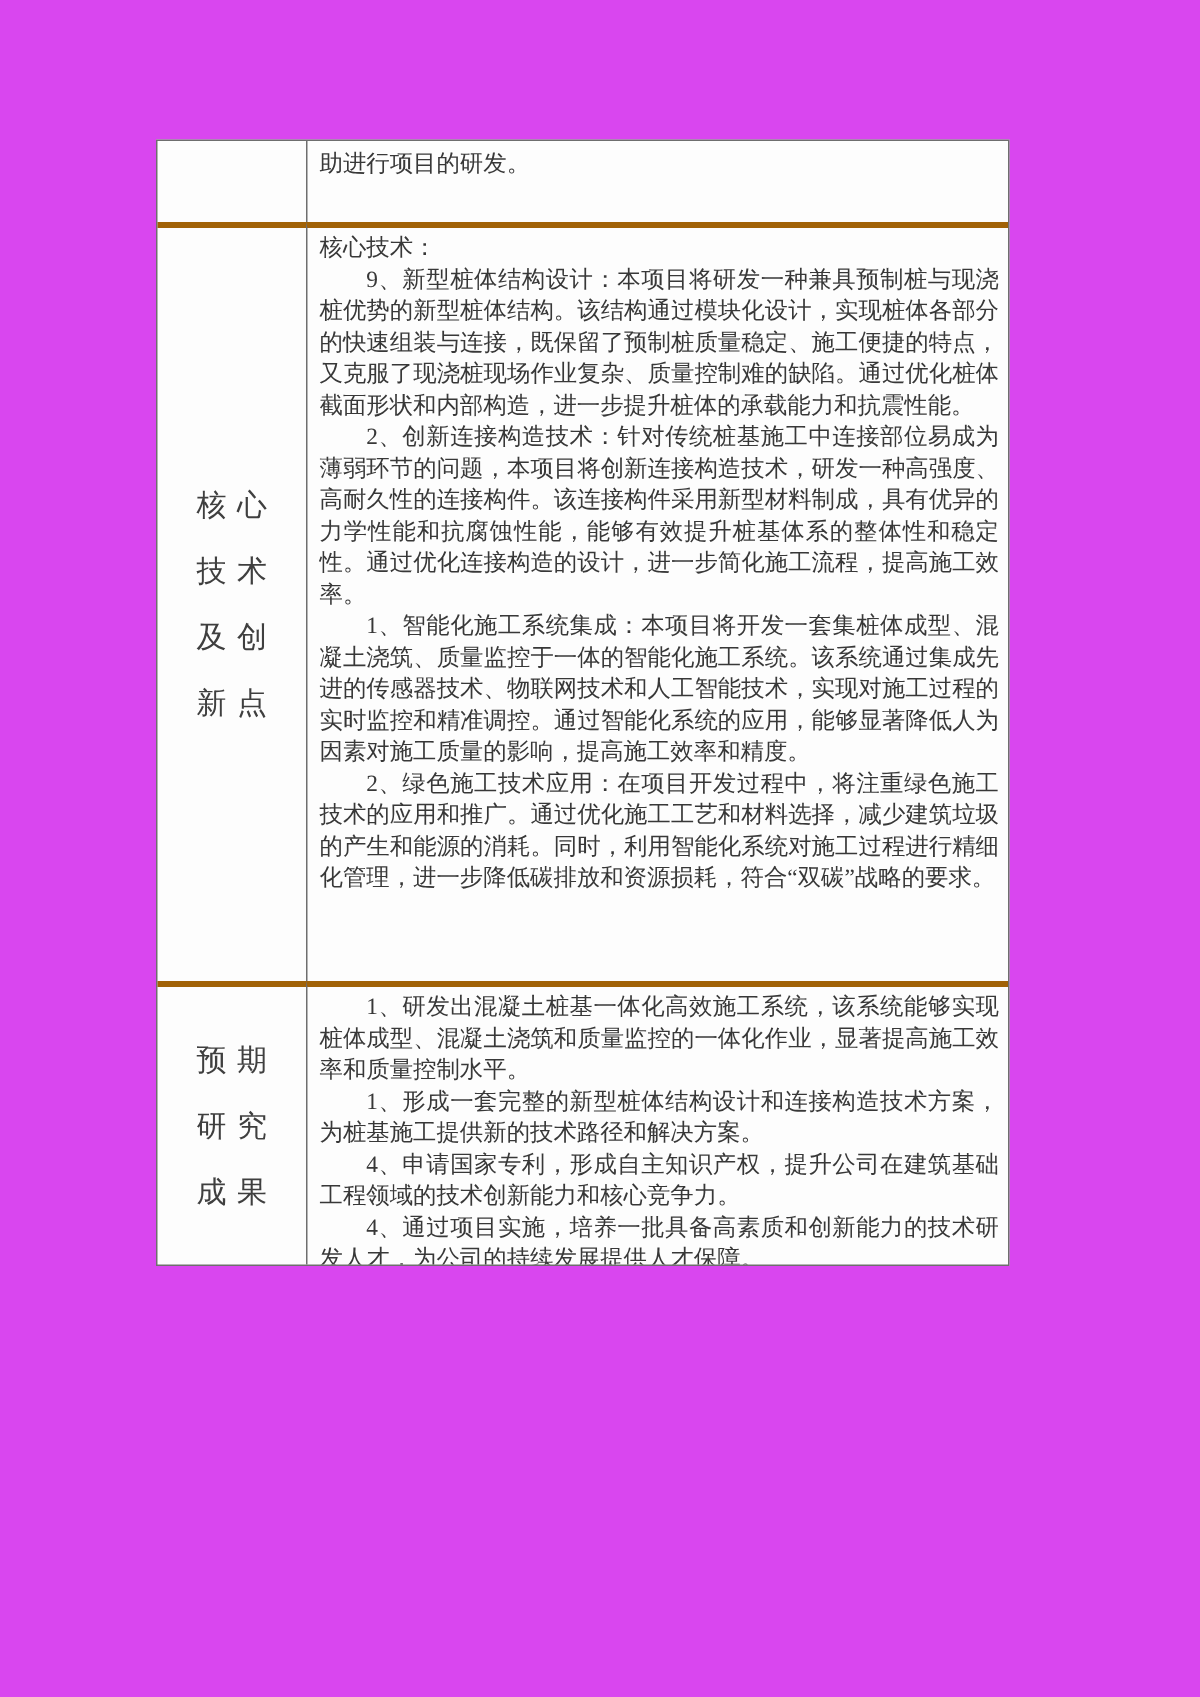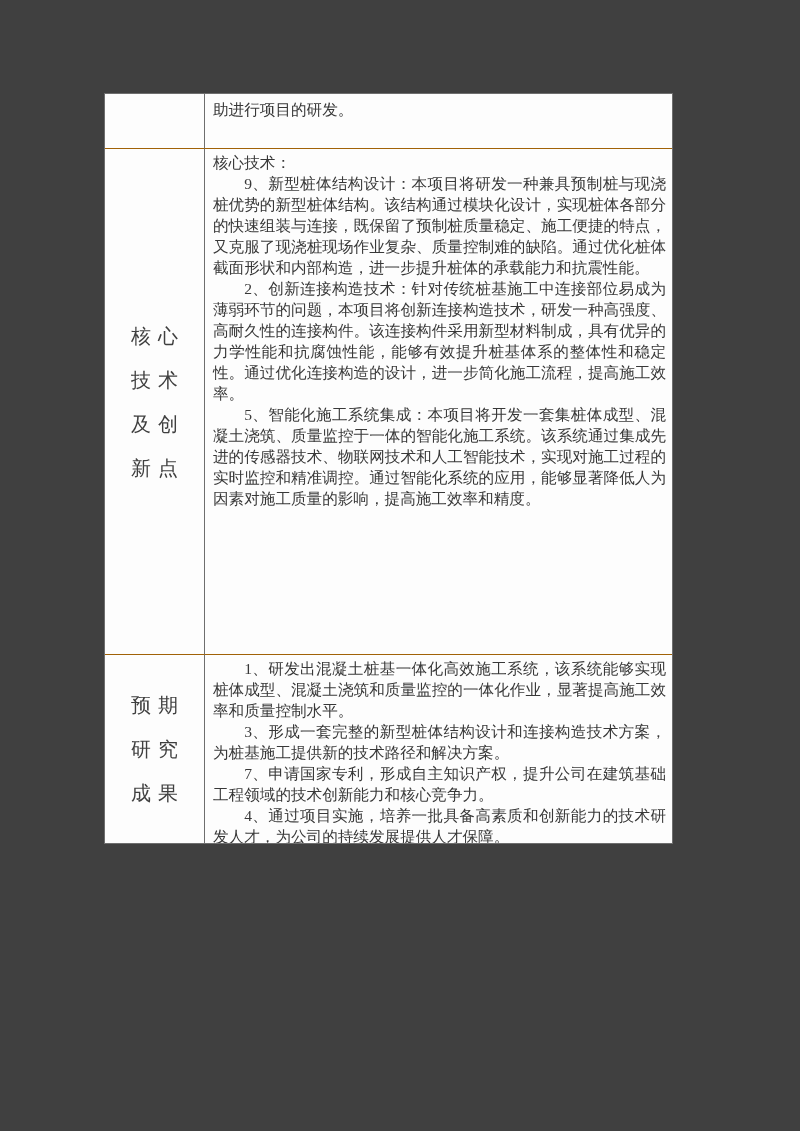--- a/index.html
+++ b/index.html
@@ -8,37 +8,37 @@
     height: 1131px;
     background: #fdfdfd;
     font-family: "Liberation Serif", "DejaVu Serif", serif;
     color: #3a3a3a;
     overflow: hidden;
   }
   .page {
     position: relative;
     width: 800px;
     height: 1131px;
-    background: #404040;
+    background: #d946ef;
   }
   .content-table {
     position: absolute;
     left: 104px;
     top: 93px;
     width: 569px;
     height: 751px;
     border: 1px solid #6e6e6e;
     display: grid;
     grid-template-columns: 99px 1fr;
     grid-template-rows: 54px 506px 189px;
     background: #fdfdfd;
   }
   .cell { overflow: hidden; }
   .b-left { border-left: 1px solid #6e6e6e; }
-  .b-top  { border-top: 1px solid #a16207; }
+  .b-top  { border-top: 4px solid #a16207; }
   .label-cell {
     display: flex;
     flex-direction: column;
     justify-content: center;
     align-items: center;
   }
   .label-line {
     font-size: 20px;
     line-height: 44px;
     height: 44px;
@@ -74,29 +74,30 @@
     <div class="cell label-cell b-top">
       <div class="label-line">核心</div>
       <div class="label-line">技术</div>
       <div class="label-line">及创</div>
       <div class="label-line">新点</div>
     </div>
     <div class="cell body-cell b-left b-top">
       <p>核心技术：</p>
       <p class="indent">9、新型桩体结构设计：本项目将研发一种兼具预制桩与现浇桩优势的新型桩体结构。该结构通过模块化设计，实现桩体各部分的快速组装与连接，既保留了预制桩质量稳定、施工便捷的特点，又克服了现浇桩现场作业复杂、质量控制难的缺陷。通过优化桩体截面形状和内部构造，进一步提升桩体的承载能力和抗震性能。</p>
       <p class="indent">2、创新连接构造技术：针对传统桩基施工中连接部位易成为薄弱环节的问题，本项目将创新连接构造技术，研发一种高强度、高耐久性的连接构件。该连接构件采用新型材料制成，具有优异的力学性能和抗腐蚀性能，能够有效提升桩基体系的整体性和稳定性。通过优化连接构造的设计，进一步简化施工流程，提高施工效率。</p>
-      <p class="indent">5、智能化施工系统集成：本项目将开发一套集桩体成型、混凝土浇筑、质量监控于一体的智能化施工系统。该系统通过集成先进的传感器技术、物联网技术和人工智能技术，实现对施工过程的实时监控和精准调控。通过智能化系统的应用，能够显著降低人为因素对施工质量的影响，提高施工效率和精度。</p>
+      <p class="indent">1、智能化施工系统集成：本项目将开发一套集桩体成型、混凝土浇筑、质量监控于一体的智能化施工系统。该系统通过集成先进的传感器技术、物联网技术和人工智能技术，实现对施工过程的实时监控和精准调控。通过智能化系统的应用，能够显著降低人为因素对施工质量的影响，提高施工效率和精度。</p>
+      <p class="indent">2、绿色施工技术应用：在项目开发过程中，将注重绿色施工技术的应用和推广。通过优化施工工艺和材料选择，减少建筑垃圾的产生和能源的消耗。同时，利用智能化系统对施工过程进行精细化管理，进一步降低碳排放和资源损耗，符合“双碳”战略的要求。</p>
     </div>
 
     <div class="cell label-cell b-top">
       <div class="label-line">预期</div>
       <div class="label-line">研究</div>
       <div class="label-line">成果</div>
     </div>
     <div class="cell body-cell b-left b-top">
       <p class="indent">1、研发出混凝土桩基一体化高效施工系统，该系统能够实现桩体成型、混凝土浇筑和质量监控的一体化作业，显著提高施工效率和质量控制水平。</p>
-      <p class="indent">3、形成一套完整的新型桩体结构设计和连接构造技术方案，为桩基施工提供新的技术路径和解决方案。</p>
-      <p class="indent">7、申请国家专利，形成自主知识产权，提升公司在建筑基础工程领域的技术创新能力和核心竞争力。</p>
+      <p class="indent">1、形成一套完整的新型桩体结构设计和连接构造技术方案，为桩基施工提供新的技术路径和解决方案。</p>
+      <p class="indent">4、申请国家专利，形成自主知识产权，提升公司在建筑基础工程领域的技术创新能力和核心竞争力。</p>
       <p class="indent">4、通过项目实施，培养一批具备高素质和创新能力的技术研发人才，为公司的持续发展提供人才保障。</p>
     </div>
 
   </div>
 </div>
 
 </body></html>

